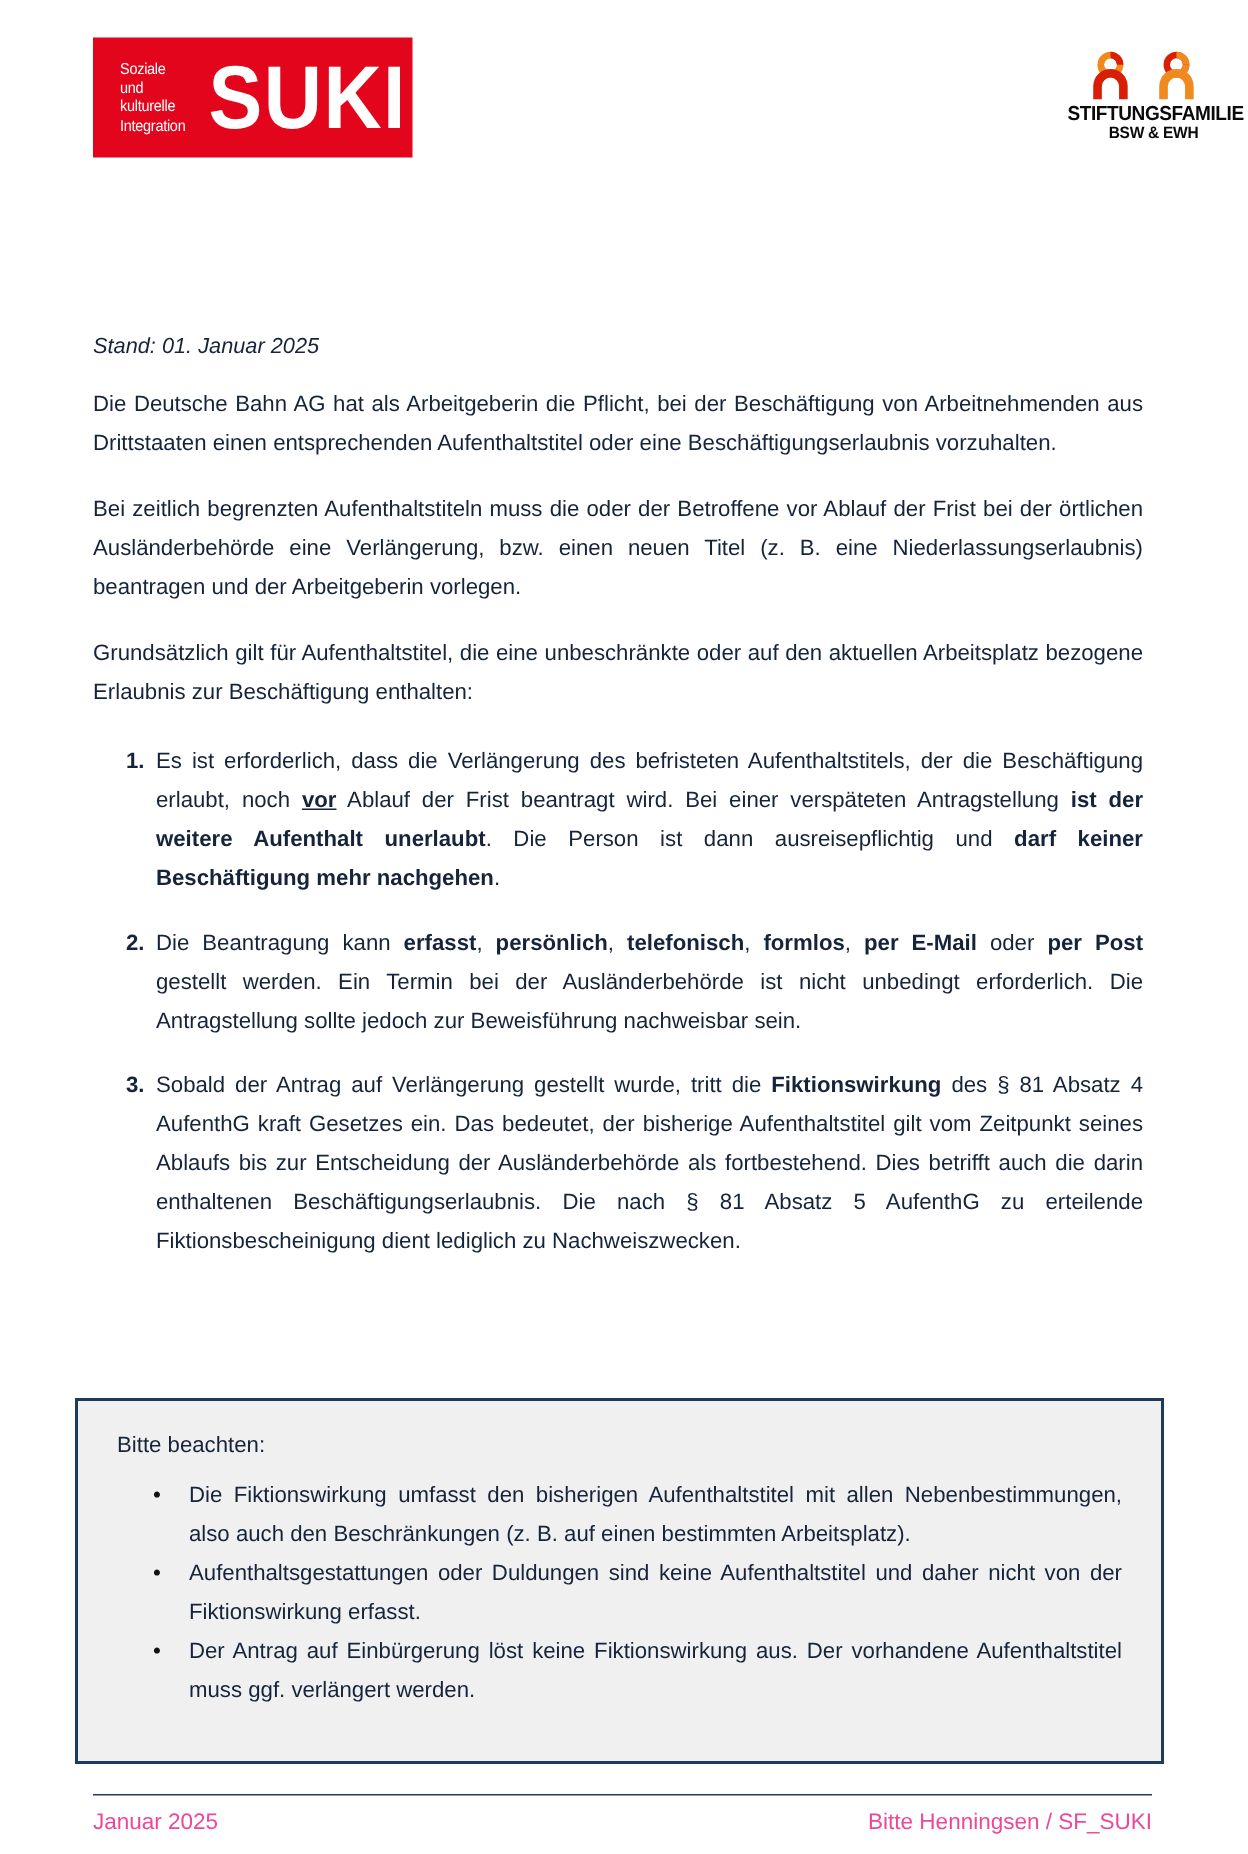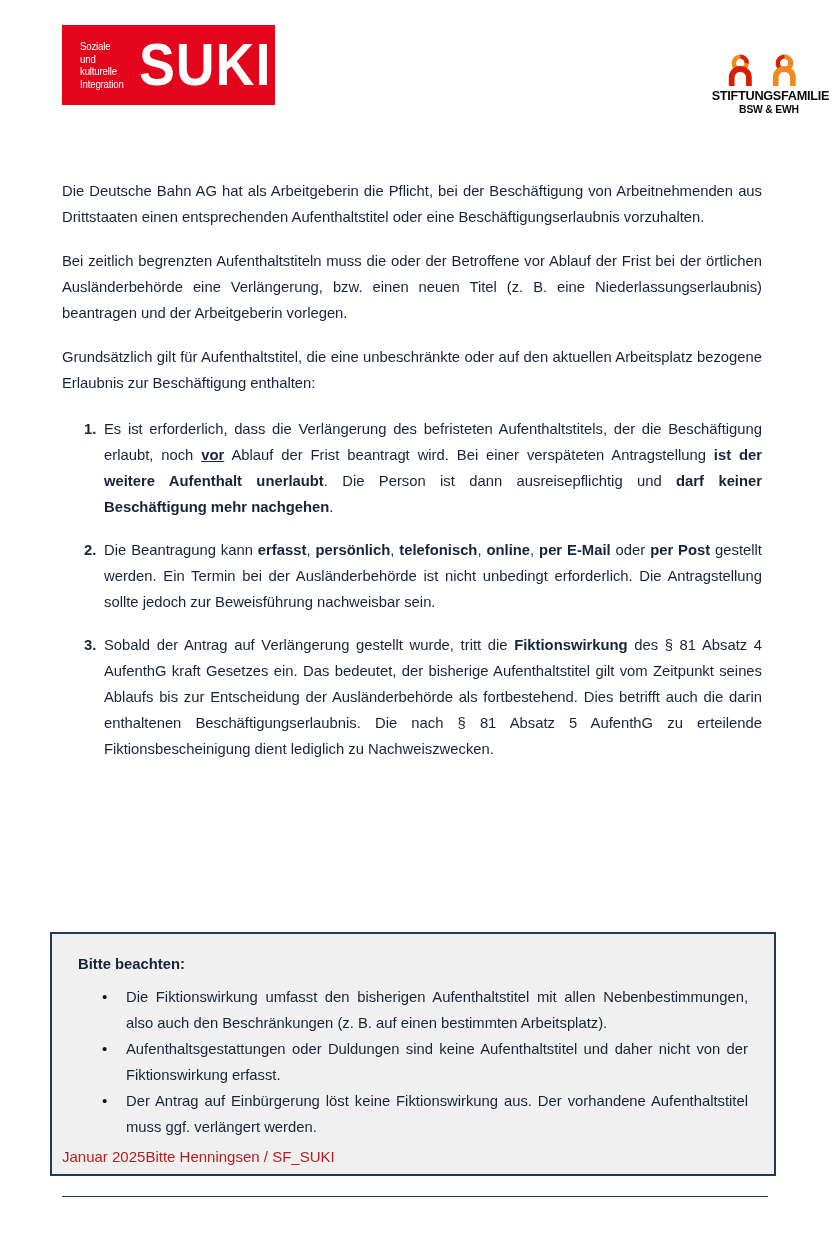--- a/index.html
+++ b/index.html
@@ -64,21 +64,21 @@
     line-height: 56px;
     letter-spacing: 1px;
     margin-left: 12px;
     transform: scaleX(0.96) scaleY(1.06);
     transform-origin: left center;
   }
 
   .sf-logo {
     position: absolute;
     right: 2px;
-    top: 44px;
+    top: 24px;
     width: 122px;
     height: 80px;
     text-align: center;
   }
   .sf-figs {
     width: 100%;
     height: 44px;
     display: block;
   }
   .sf-name {
@@ -177,21 +177,21 @@
     width: 726px;
     height: 244px;
     box-sizing: border-box;
     border: 2px solid #1f3b5c;
     background: #f0f0f0;
     padding: 22px 26px 18px 26px;
   }
   .notice-title {
     font-family: "Liberation Sans", sans-serif;
     font-size: 14.8px;
-    font-weight: 700;
+    font-weight: 400;
     color: #15243a;
     margin: 0 0 12px 0;
   }
   ul.bullets {
     margin: 0;
     padding: 0;
     list-style: none;
   }
   ul.bullets > li {
     position: relative;
@@ -217,27 +217,28 @@
     position: absolute;
     left: 62px;
     top: 1196px;
     width: 706px;
     height: 1px;
     background: #1f3b5c;
   }
   .footer {
     position: absolute;
     left: 62px;
-    top: 1148px;
+    top: 1206px;
     width: 706px;
     display: flex;
+    justify-content: space-between;
     align-items: baseline;
     font-family: "Liberation Sans", sans-serif;
     font-size: 15px;
-    color: #b91c1c;
+    color: #ec4899;
   }
 </style>
 </head>
 <body>
 
 <div class="page">
 
   <div class="header">
 
     <div class="suki-logo">
@@ -263,28 +264,29 @@
         <path d="M64 44 v-9 a12 12 0 0 1 24 0 v9 h-6 v-9 a6 6 0 0 0 -12 0 v9 z" fill="#f08a1e"></path>
       </svg>
       <div class="sf-name">STIFTUNGSFAMILIE</div>
       <div class="sf-sub">BSW &amp; EWH</div>
     </div>
   </div>
 
   <div class="content">
 
 
+    <div class="stand">Stand: 01. Januar 2025</div>
 
     <p class="para">Die Deutsche Bahn AG hat als Arbeitgeberin die Pflicht, bei der Beschäftigung von Arbeitnehmenden aus Drittstaaten einen entsprechenden Aufenthaltstitel oder eine Beschäftigungserlaubnis vorzuhalten.</p>
     <p class="para">Bei zeitlich begrenzten Aufenthaltstiteln muss die oder der Betroffene vor Ablauf der Frist bei der örtlichen Ausländerbehörde eine Verlängerung, bzw. einen neuen Titel (z. B. eine Niederlassungserlaubnis) beantragen und der Arbeitgeberin vorlegen.</p>
     <p class="para">Grundsätzlich gilt für Aufenthaltstitel, die eine unbeschränkte oder auf den aktuellen Arbeitsplatz bezogene Erlaubnis zur Beschäftigung enthalten:</p>
 
     <ol class="numlist">
       <li><span>Es ist erforderlich, dass die Verlängerung des befristeten Aufenthaltstitels, der die Beschäftigung erlaubt, noch </span><span class="u-bold">vor</span><span> Ablauf der Frist beantragt wird. Bei einer verspäteten Antragstellung </span><b>ist der weitere Aufenthalt unerlaubt</b><span>. Die Person ist dann ausreisepflichtig und </span><b>darf keiner Beschäftigung mehr nachgehen</b><span>.</span></li>
-      <li><span>Die Beantragung kann </span><b>erfasst</b><span>, </span><b>persönlich</b><span>, </span><b>telefonisch</b><span>, </span><b>online</b><span>, </span><b>per E-Mail</b><span> oder </span><b>per Post</b><span> gestellt werden. Ein Termin bei der Ausländerbehörde ist nicht unbedingt erforderlich. Die Antragstellung sollte jedoch zur Beweisführung nachweisbar sein.</span></li>
+      <li><span>Die Beantragung kann </span><b>erfasst</b><span>, </span><b>persönlich</b><span>, </span><b>telefonisch</b><span>, </span><b>formlos</b><span>, </span><b>per E-Mail</b><span> oder </span><b>per Post</b><span> gestellt werden. Ein Termin bei der Ausländerbehörde ist nicht unbedingt erforderlich. Die Antragstellung sollte jedoch zur Beweisführung nachweisbar sein.</span></li>
       <li><span>Sobald der Antrag auf Verlängerung gestellt wurde, tritt die </span><b>Fiktionswirkung</b><span> des § 81 Absatz 4 AufenthG kraft Gesetzes ein. Das bedeutet, der bisherige Aufenthaltstitel gilt vom Zeitpunkt seines Ablaufs bis zur Entscheidung der Ausländerbehörde als fortbestehend. Dies betrifft auch die darin enthaltenen Beschäftigungserlaubnis. Die nach § 81 Absatz 5 AufenthG zu erteilende Fiktionsbescheinigung dient lediglich zu Nachweiszwecken.</span></li>
     </ol>
   </div>
 
   <div class="notice-box">
     <div class="notice-title">Bitte beachten:</div>
     <ul class="bullets">
       <li>Die Fiktionswirkung umfasst den bisherigen Aufenthaltstitel mit allen Nebenbestimmungen, also auch den Beschränkungen (z. B. auf einen bestimmten Arbeitsplatz).</li>
       <li>Aufenthaltsgestattungen oder Duldungen sind keine Aufenthaltstitel und daher nicht von der Fiktionswirkung erfasst.</li>
       <li>Der Antrag auf Einbürgerung löst keine Fiktionswirkung aus. Der vorhandene Aufenthaltstitel muss ggf. verlängert werden.</li>

